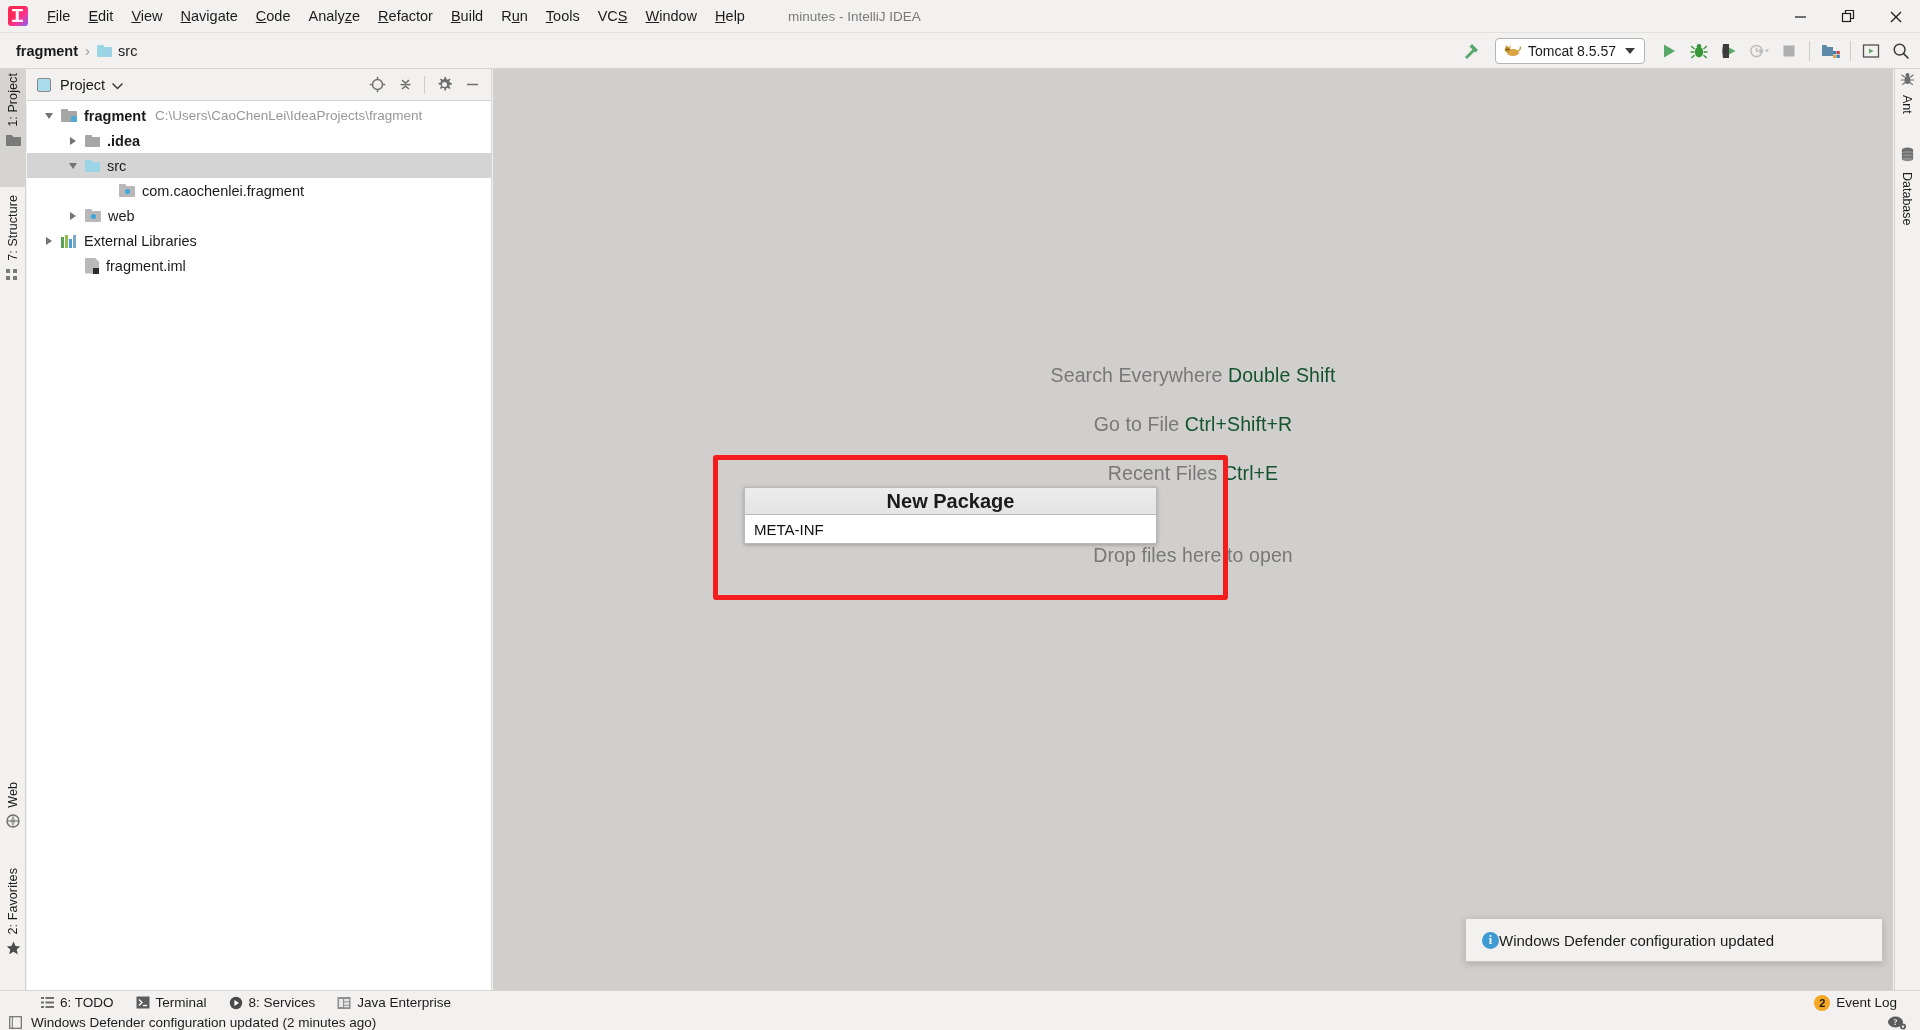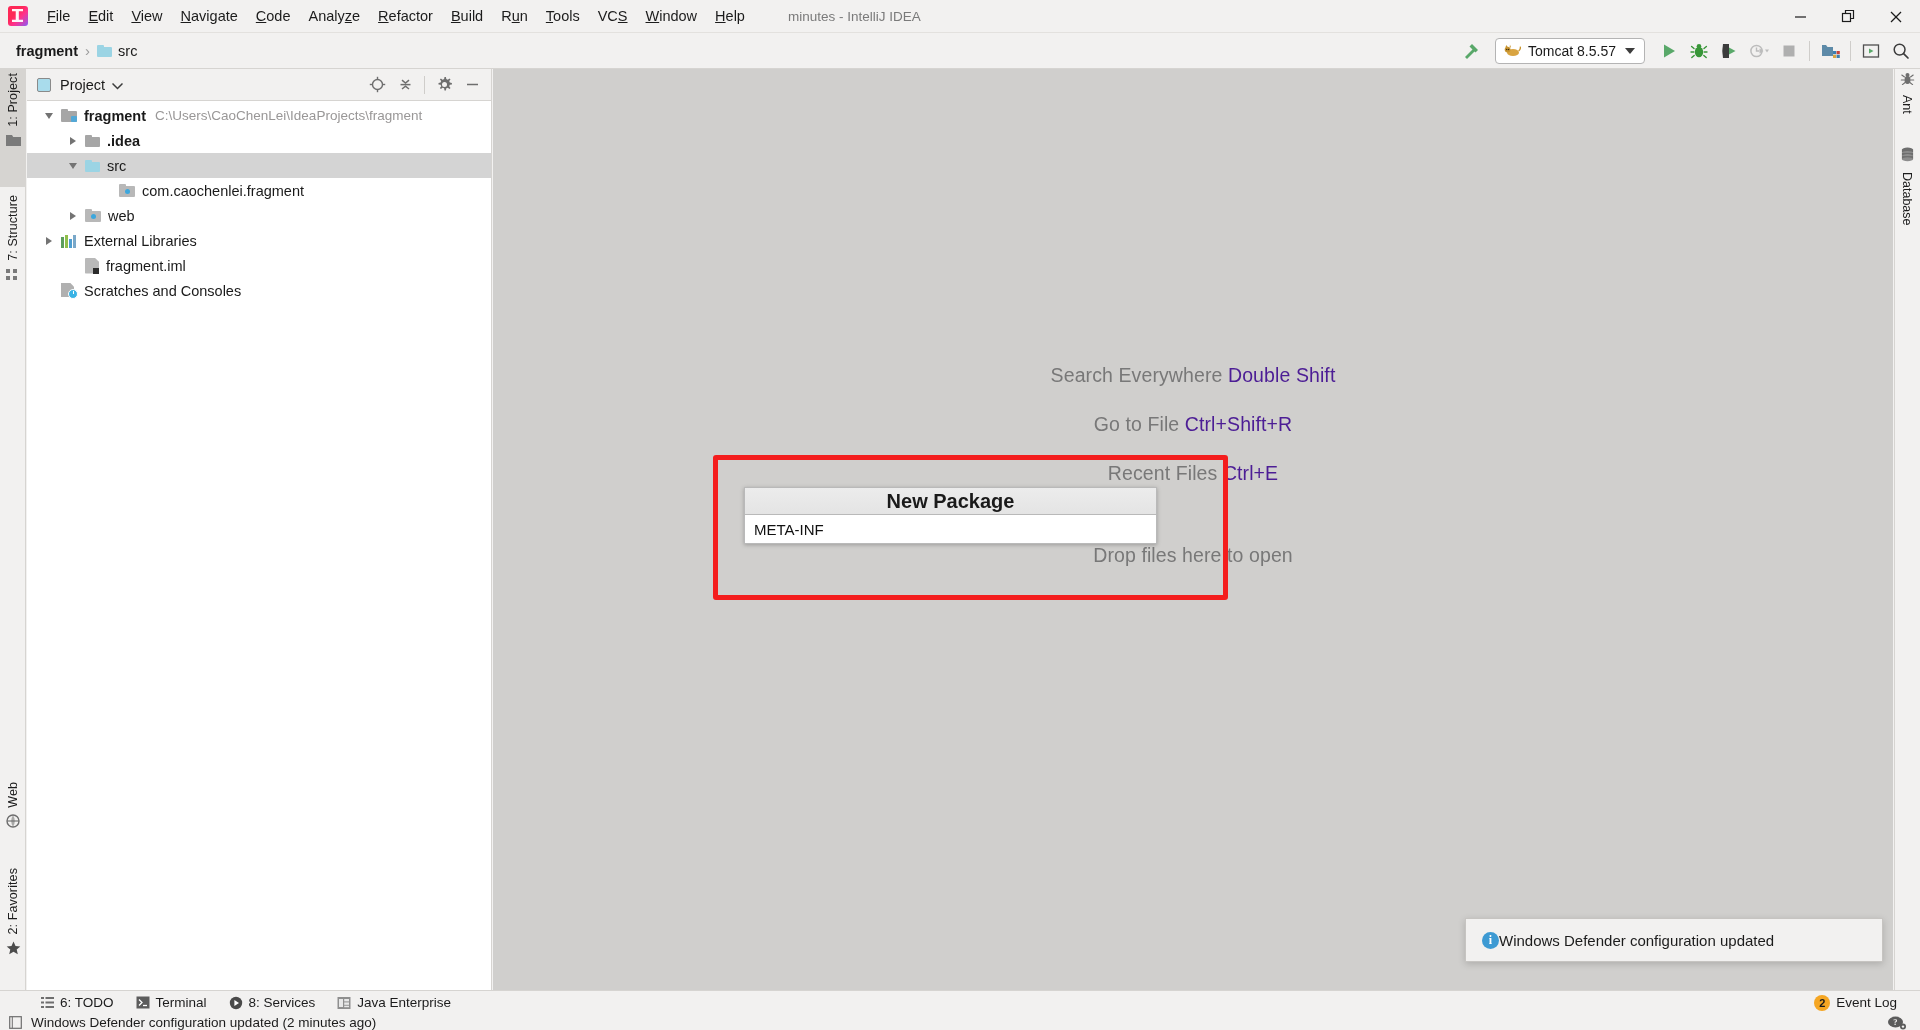--- a/index.html
+++ b/index.html
@@ -186,21 +186,21 @@
   }
   .hints {
     position:absolute; left:0; top:0; width:100%; height:100%;
     display:flex; flex-direction:column; align-items:center; justify-content:flex-start;
     padding-top:295px;
   }
   .hint {
     font-size:19.5px; color:#787878; margin-bottom:26px; white-space:nowrap;
     letter-spacing:.1px;
   }
-  .hint .key { color:#4c1d95; }
+  .hint .key { color:#14532d; }
   .hint.recent { margin-bottom:0; }
   .hint.drop { margin-top:0; }
 
   
   .redbox {
     position:absolute; left:713px; top:455px; width:515px; height:145px;
     border:5px solid #f41d1d; border-radius:3px; pointer-events:none; z-index:30;
   }
 
   
@@ -575,26 +575,20 @@
         <span class="nm">External Libraries</span>
       </div>
 
       <div class="row" style="padding-left:58px;">
         <span class="ico-iml">
             <i></i>
           </span>
         <span class="nm">fragment.iml</span>
       </div>
 
-      <div class="row" style="padding-left:34px;">
-        <span class="ico-scr">
-            <i></i>
-          </span>
-        <span class="nm">Scratches and Consoles</span>
-      </div>
     </div>
   </div>
 
   <div class="editor">
     <div class="hints">
       <div class="hint">
         <span>Search Everywhere </span><span class="key">Double Shift</span>
       </div>
       <div class="hint">
         <span>Go to File </span><span class="key">Ctrl+Shift+R</span>

